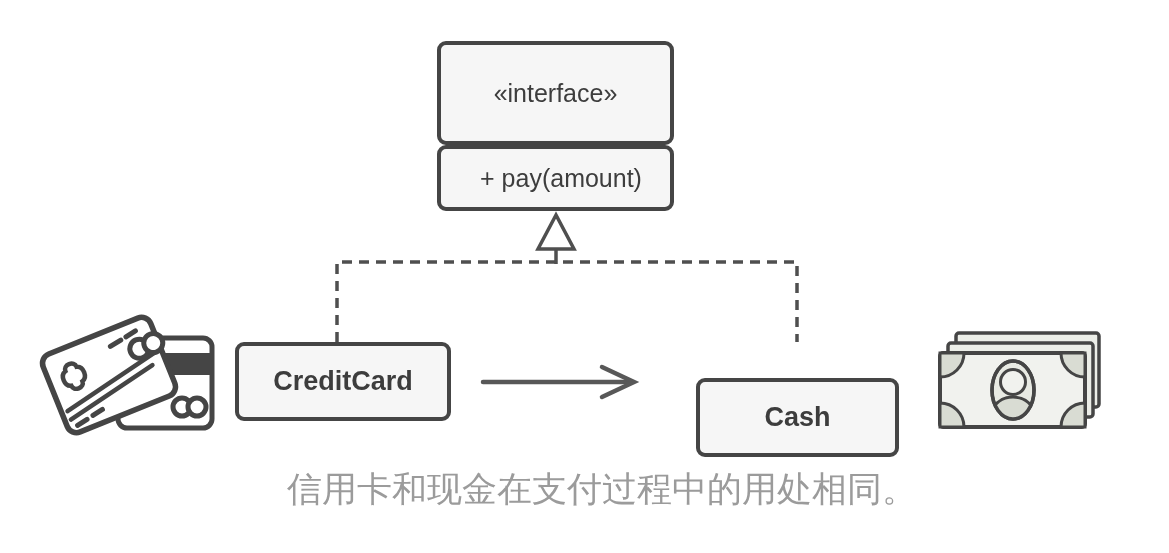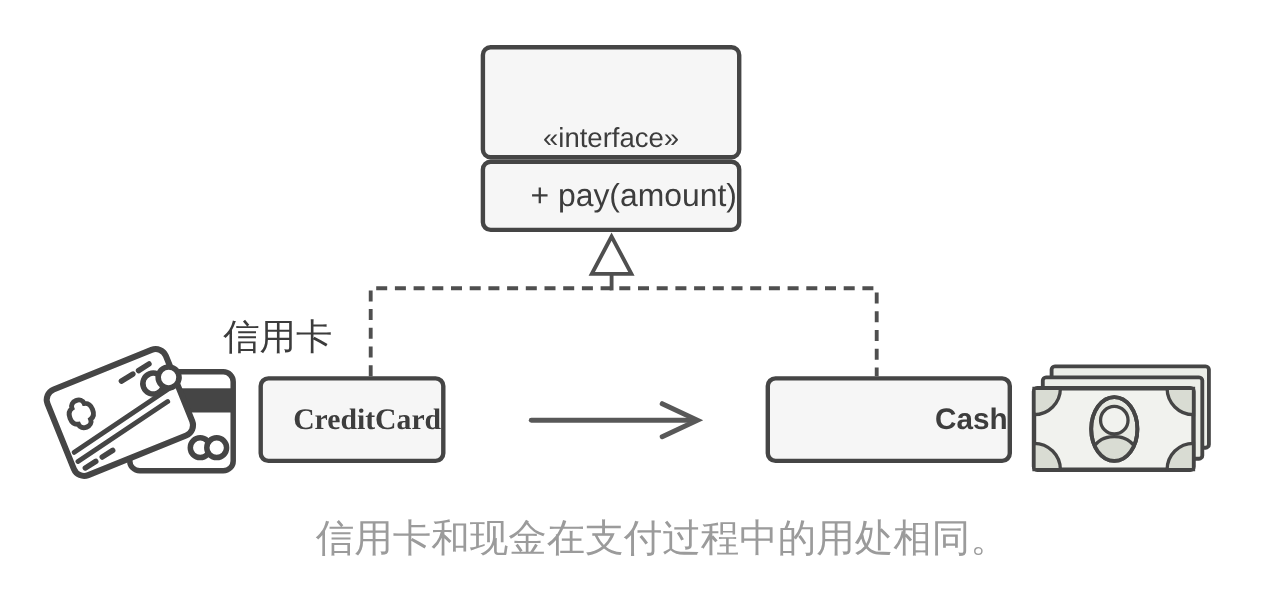--- a/index.html
+++ b/index.html
@@ -5,29 +5,29 @@
   html,body { margin:0; padding:0; background:#ffffff; }
   .canvas {
     position:relative; width:1169px; height:553px; background:#fff; overflow:hidden;
     font-family:"Liberation Sans","DejaVu Sans",sans-serif;
   }
   .layer { position:absolute; left:0; top:0; }
   .umlbox {
     position:absolute; box-sizing:border-box;
     border:4px solid var(--stroke,#454545); border-radius:9px;
     background:var(--box-fill,#f6f6f6); color:var(--text,#3d3d3d);
-    display:flex; align-items:center; justify-content:flex-end;
+    display:flex; align-items:center; justify-content:center;
   }
   .iface-top { left:437px; top:41px; width:237px; height:104px; flex-direction:column; gap:5px; }
   .stereo { font-size:25px; line-height:30px; }
   .iface-name { font-size:27px; font-weight:bold; line-height:32px; }
-  .iface-method { left:437px; top:145px; width:237px; height:66px; justify-content:flex-end; padding-left:11px; font-size:29px; }
+  .iface-method { left:437px; top:145px; width:237px; height:66px; justify-content:center; padding-left:11px; font-size:25px; }
   .class-box { top:342px; height:79px; font-size:27px; font-weight:bold; }
-  .cc-box { left:235px; width:170px;font-family:Liberation Serif, serif; }
-  .cash-box { left:696px; width:224px; }
+  .cc-box { left:235px; width:216px; }
+  .cash-box { left:696px; width:203px;margin-top:36px; }
   .zh-label { position:absolute; font-size:33px; color:#3b3b3b; white-space:nowrap; }
   .cc-label { left:203px; top:284px; }
   .cash-label { left:820px; top:287px; }
   .caption { position:absolute; left:287px; top:466px; font-size:35px; color:var(--caption,#9b9b9b); white-space:nowrap; }
   .watermark { position:absolute; right:4px; top:523px; font-size:18px; letter-spacing:1px;
     color:var(--watermark,#c9c9c9); text-shadow:-2px -1px 0 #e6e6e6; white-space:nowrap; }
   .conn  { stroke:var(--line,#4f4f4f); }
   .dash  { fill:none; stroke-width:3.5; stroke-dasharray:10 7; }
   .solid { fill:none; stroke-width:3.5; }
   .tri   { fill:#ffffff; stroke-width:3.5; }
@@ -57,21 +57,20 @@
     <span>+ pay(amount)</span>
   </div>
 
   <div class="umlbox class-box cc-box">
     <span>CreditCard</span>
   </div>
   <div class="umlbox class-box cash-box">
     <span>Cash</span>
   </div>
 
-  <div class="zh-label cc-label">信用卡</div>
 
   <svg class="layer" style="left:25px; top:303px;" width="195" height="148" viewBox="0 0 195 148">
 
     <rect class="inkfill" x="93" y="35" width="94" height="90" rx="9" stroke-width="5"></rect>
     <rect x="93" y="50" width="94" height="22" fill="#454545" stroke="none"></rect>
     <circle class="inkfill" cx="157" cy="104" r="9" stroke-width="5"></circle>
     <circle class="inkfill" cx="172" cy="104" r="9" stroke-width="5"></circle>
 
     <g transform="translate(84,72) rotate(-22)">
       <rect class="inkfill" x="-58" y="-42" width="116" height="84" rx="10" stroke-width="5.5"></rect>

